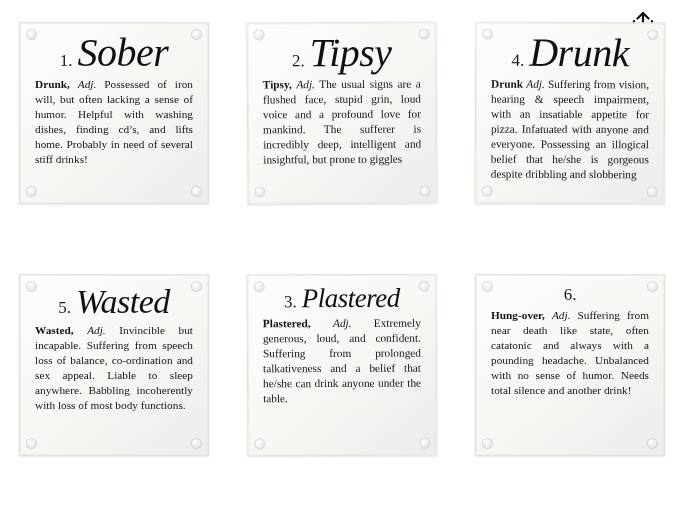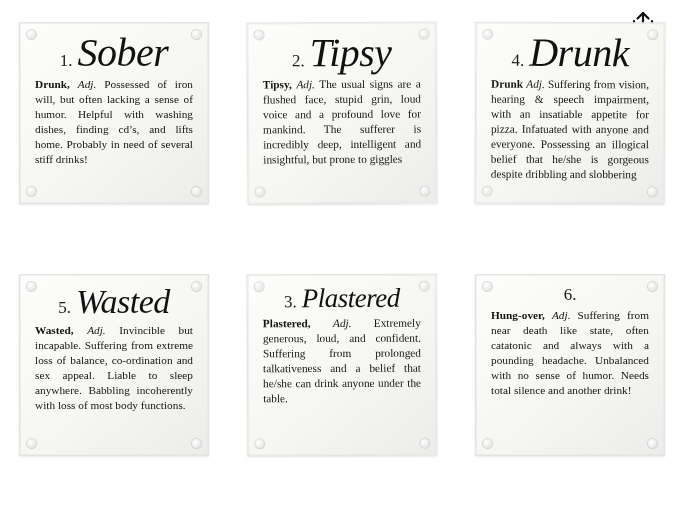--- a/index.html
+++ b/index.html
@@ -166,21 +166,21 @@
   <div class="cell">
     <div class="coaster t4">
       <span class="dot tl"></span>
       <span class="dot tr"></span>
       <span class="dot bl"></span>
       <span class="dot br"></span>
       <div class="head">
         <span class="num">5.</span>
         <span class="word small">Wasted</span>
       </div>
-      <div class="body"><b>Wasted,</b> <i>Adj.</i><span> Invincible but incapable. Suffering from extreme loss of balance, co-ordination and sex appeal. Liable to sleep anywhere. Babbling incoherently with loss of most body functions.</span></div>
+      <div class="body"><b>Wasted,</b> <i>Adj.</i><span> Invincible but incapable. Suffering from speech loss of balance, co-ordination and sex appeal. Liable to sleep anywhere. Babbling incoherently with loss of most body functions.</span></div>
     </div>
   </div>
 
   <div class="cell">
     <div class="coaster t5">
       <span class="dot tl"></span>
       <span class="dot tr"></span>
       <span class="dot bl"></span>
       <span class="dot br"></span>
       <div class="head">

